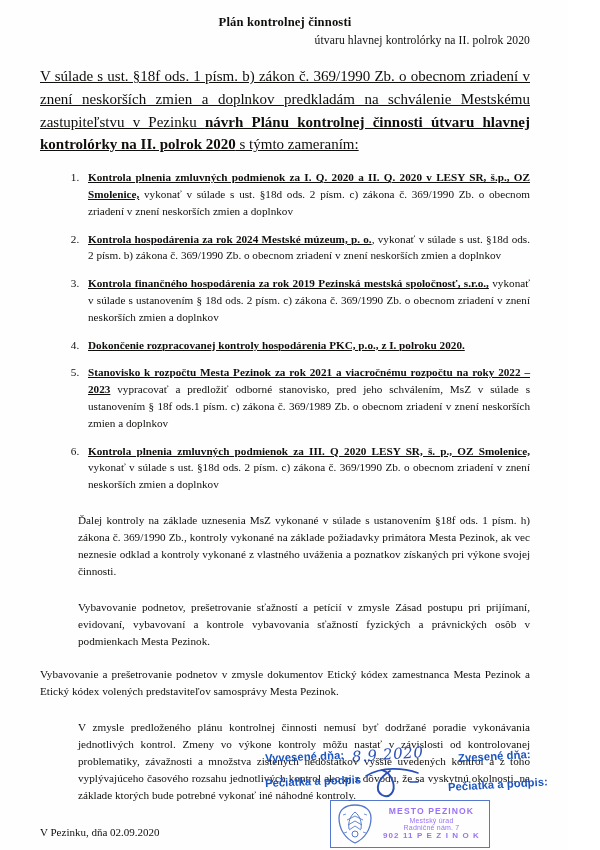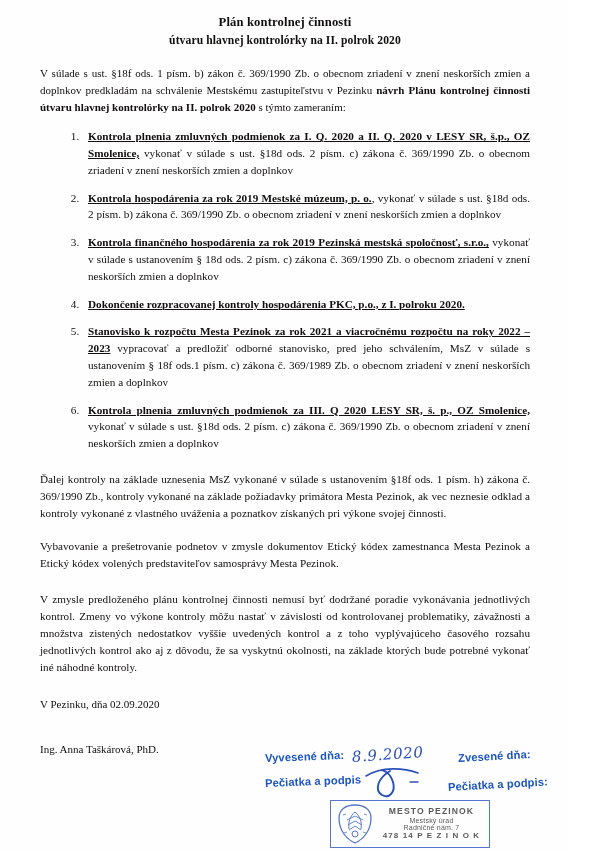--- a/index.html
+++ b/index.html
@@ -28,35 +28,36 @@
   
   .doc-title {
     text-align: center;
     font-weight: bold;
     font-size: 12.6px;
     letter-spacing: .15px;
     line-height: 1.42;
     margin: 4px 0 0 0;
   }
   .doc-subtitle {
-    text-align: center;
-    font-weight: bold;
+    text-align: right;
+    font-weight: normal;
     font-size: 11.6px;
     letter-spacing: .1px;
     line-height: 1.4;
     margin: 1px 0 0 0;
   }
 
   
   .intro {
     margin: 16px 0 0 0;
-    font-size: 11px;
+    font-size: 15px;
     line-height: 1.52;
     text-align: justify;
     text-justify: inter-word;
+    text-decoration: underline;
   }
   .intro b { font-weight: bold; }
 
   
   ol.plan-list {
     margin: 13px 0 0 0;
     padding-left: 42px;
     font-size: 11.2px;
     line-height: 1.5;
   }
@@ -70,21 +71,21 @@
   ol.plan-list > li b { font-weight: bold; text-decoration: underline; }
 
   
   .para {
     margin: 0 0 0 0;
     font-size: 11.2px;
     line-height: 1.52;
     text-align: justify;
     text-justify: inter-word;
   }
-  .para.gap-lg { margin-top: 19px; }
+  .para.gap-lg { margin-top: 19px; margin-left: 38px; }
   .para.gap-sm { margin-top: 16px; }
 
   
   .footer-block {
     margin-top: 20px;
     font-size: 11px;
     line-height: 1.48;
   }
   .sig-name { margin-top: 30px; font-size: 11px; line-height: 1.45; }
 
@@ -136,21 +137,21 @@
   .stamp-crest {
     width: 44px;
     height: 44px;
     margin-left: 2px;
     flex: 0 0 auto;
     position: relative;
   }
   .stamp-text {
     flex: 1 1 auto;
     text-align: center;
-    color: #404040;
+    color: #8b5cf6;
     font-family: "Liberation Sans", "DejaVu Sans", sans-serif;
     line-height: 1.12;
     padding-right: 3px;
   }
   .stamp-l1 { font-size: 8.6px; font-weight: bold; letter-spacing: 1.1px; }
   .stamp-l2 { font-size: 7px; letter-spacing: .2px; }
   .stamp-l3 { font-size: 7px; letter-spacing: .2px; }
   .stamp-l4 { font-size: 8px; letter-spacing: 1.1px; font-weight: bold; }
 </style>
 </head>
@@ -158,28 +159,29 @@
 
 <div class="page">
 
   <div class="doc-title">Plán kontrolnej činnosti</div>
   <div class="doc-subtitle">útvaru hlavnej kontrolórky na II. polrok 2020</div>
 
   <p class="intro"><span>V súlade  s ust. §18f ods. 1 písm. b) zákon č. 369/1990 Zb. o obecnom zriadení v znení neskorších zmien a doplnkov predkladám na schválenie Mestskému zastupiteľstvu v Pezinku </span><b>návrh  Plánu kontrolnej činnosti útvaru hlavnej kontrolórky na II. polrok 2020</b><span> s týmto zameraním:</span></p>
 
   <ol class="plan-list">
     <li><b>Kontrola plnenia zmluvných podmienok za I. Q. 2020 a II. Q. 2020 v  LESY SR, š.p., OZ Smolenice,</b><span> vykonať v súlade s ust. §18d ods. 2 písm. c) zákona č. 369/1990 Zb. o obecnom zriadení v znení neskorších zmien a doplnkov</span></li>
-    <li><b>Kontrola hospodárenia za rok 2019 Mestské múzeum, p. o.</b><span>, vykonať v súlade s ust. §18d ods. 2 písm. b) zákona č. 369/1990 Zb. o obecnom zriadení v znení neskorších zmien a doplnkov</span></li>
+    <li><b>Kontrola hospodárenia za rok 2024 Mestské múzeum, p. o.</b><span>, vykonať v súlade s ust. §18d ods. 2 písm. b) zákona č. 369/1990 Zb. o obecnom zriadení v znení neskorších zmien a doplnkov</span></li>
     <li><b>Kontrola finančného hospodárenia za rok 2019 Pezinská mestská spoločnosť, s.r.o.,</b><span> vykonať v súlade s ustanovením § 18d ods. 2 písm. c) zákona č. 369/1990 Zb. o obecnom zriadení v znení neskorších zmien a doplnkov</span></li>
     <li><b>Dokončenie rozpracovanej kontroly hospodárenia PKC, p.o., z I. polroku 2020.</b><span></span></li>
     <li><b>Stanovisko k rozpočtu Mesta Pezinok za rok 2021 a viacročnému rozpočtu na roky 2022 – 2023</b><span> vypracovať a  predložiť odborné stanovisko, pred jeho schválením,   MsZ v súlade s ustanovením § 18f ods.1   písm. c)   zákona č. 369/1989 Zb. o obecnom zriadení v znení neskorších zmien a doplnkov</span></li>
     <li><b>Kontrola plnenia zmluvných podmienok za III. Q 2020 LESY SR, š. p., OZ Smolenice,</b><span> vykonať v súlade  s ust. §18d ods. 2 písm. c) zákona č. 369/1990 Zb. o obecnom zriadení v znení neskorších zmien a doplnkov</span></li>
   </ol>
 
   <p class="para gap-lg">Ďalej kontroly na základe uznesenia MsZ vykonané v súlade s ustanovením §18f ods. 1 písm. h) zákona č. 369/1990 Zb., kontroly vykonané na základe požiadavky primátora Mesta Pezinok, ak vec neznesie odklad a kontroly vykonané z vlastného uváženia a poznatkov získaných pri výkone svojej činnosti.</p>
+  <p class="para gap-lg">Vybavovanie podnetov, prešetrovanie sťažností a petícií v zmysle Zásad postupu pri prijímaní, evidovaní, vybavovaní a kontrole vybavovania sťažností fyzických a právnických osôb v podmienkach Mesta Pezinok.</p>
   <p class="para gap-sm">Vybavovanie a prešetrovanie podnetov v zmysle dokumentov Etický kódex zamestnanca Mesta Pezinok a Etický kódex volených predstaviteľov samosprávy Mesta Pezinok.</p>
   <p class="para gap-lg">V zmysle predloženého plánu kontrolnej činnosti nemusí byť dodržané poradie vykonávania jednotlivých kontrol. Zmeny vo výkone kontroly môžu nastať v závislosti od kontrolovanej problematiky, závažnosti a množstva zistených nedostatkov vyššie uvedených kontrol a z toho vyplývajúceho časového rozsahu jednotlivých kontrol ako aj z dôvodu, že sa vyskytnú okolnosti, na základe ktorých bude potrebné vykonať iné náhodné kontroly.</p>
 
   <div class="footer-block">V Pezinku, dňa 02.09.2020</div>
   <div class="sig-name">
     <div>Ing. Anna Taškárová, PhD.</div>
   </div>
 
   <div class="ink slant" style="left:265px; top:752px;">Vyvesené dňa:</div>
 
@@ -204,17 +206,17 @@
         <path d="M22 10 C 17 14, 15 20, 16 27 M22 10 C 27 14, 29 20, 28 27" stroke="#3a63c4" stroke-width="1" fill="none"></path>
         <path d="M14 18 L 22 14 L 30 18 M15 23 L 22 19 L 29 23 M16 28 L 22 24 L 28 28" stroke="#3a63c4" stroke-width=".9" fill="none"></path>
         <circle cx="22" cy="32" r="3" fill="none" stroke="#3a63c4" stroke-width="1"></circle>
         <path d="M10 13 L 13 12 M34 13 L 31 12 M11 31 L 14 30 M33 31 L 30 30" stroke="#3a63c4" stroke-width=".8"></path>
       </svg>
     </div>
     <div class="stamp-text">
       <div class="stamp-l1">MESTO PEZINOK</div>
       <div class="stamp-l2">Mestský úrad</div>
       <div class="stamp-l3">Radničné nám. 7</div>
-      <div class="stamp-l4">478 14  P E Z I N O K</div>
+      <div class="stamp-l4">902 11  P E Z I N O K</div>
     </div>
   </div>
 
 </div>
 
 </body></html>

